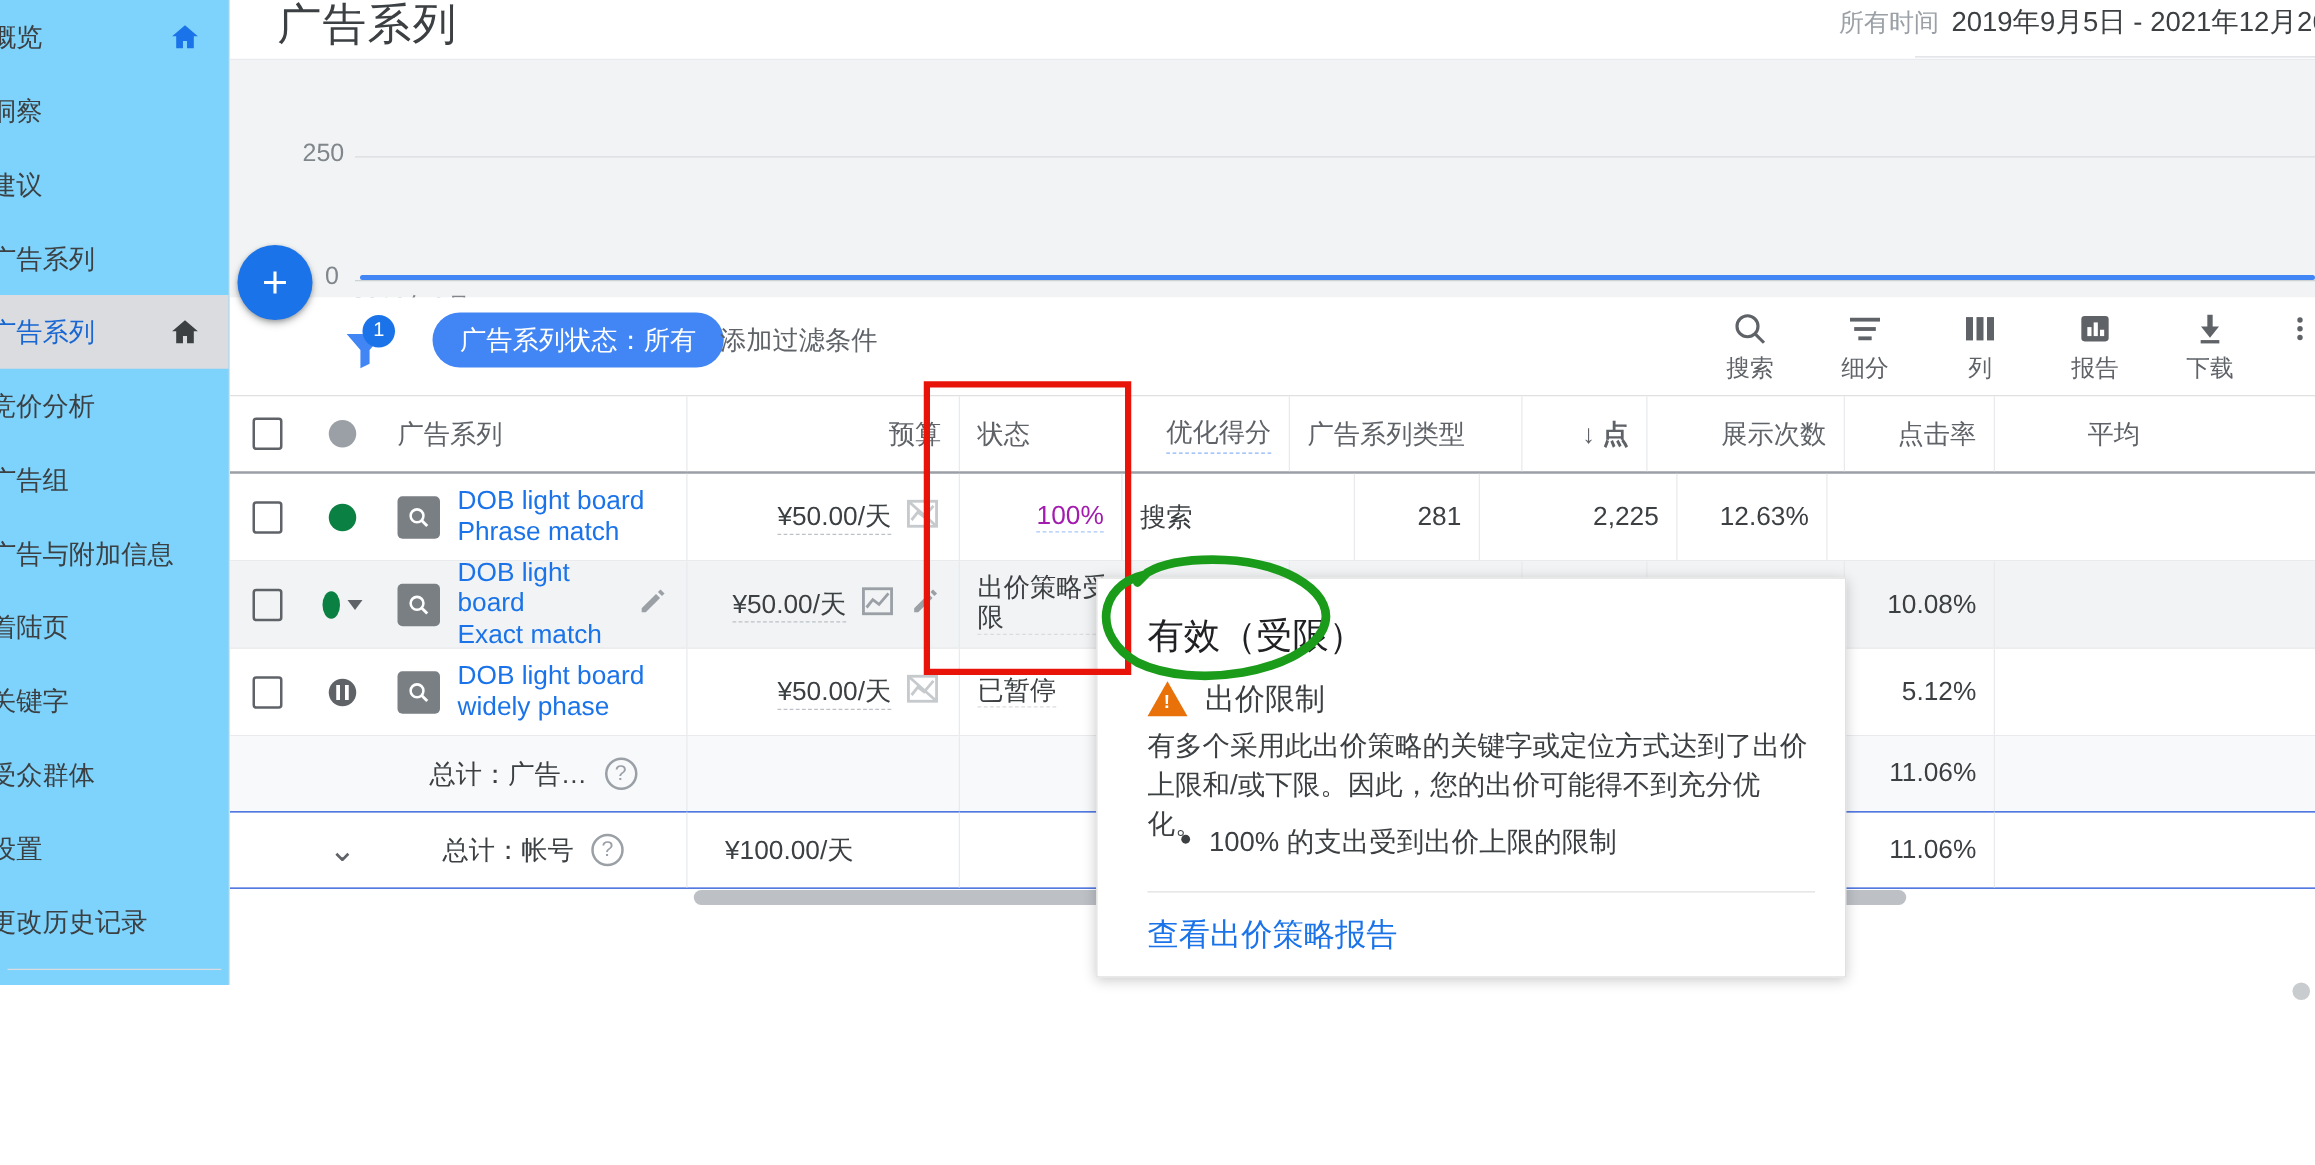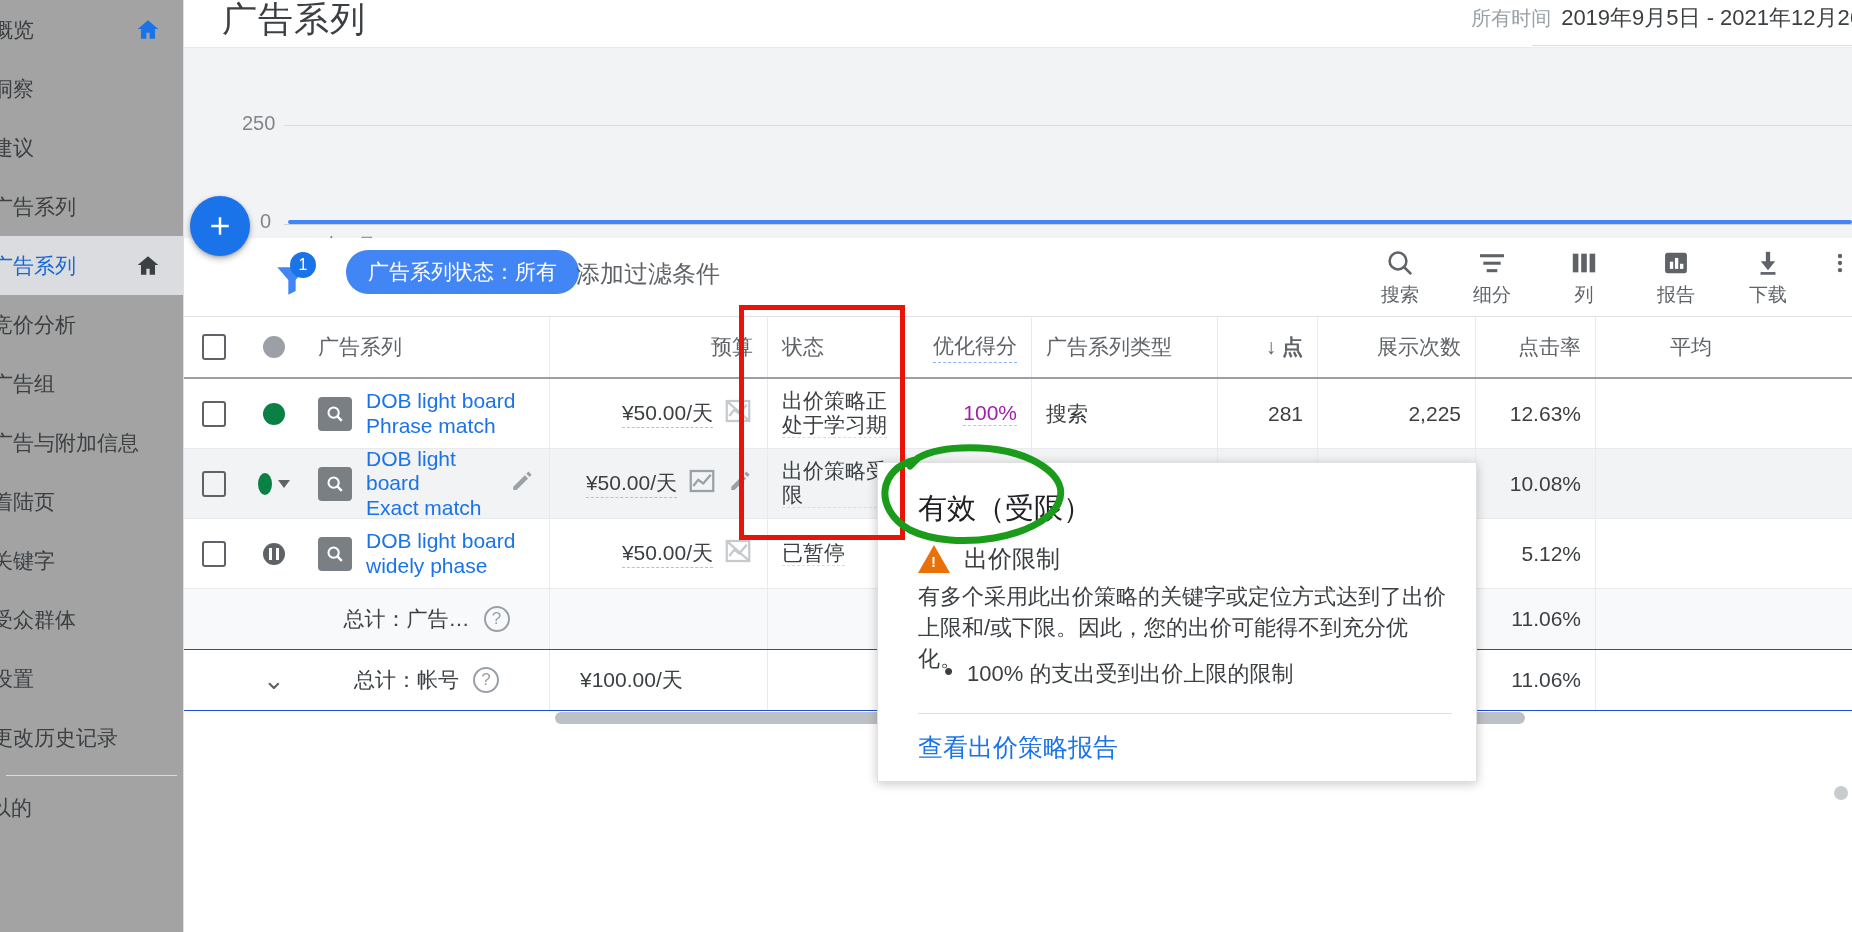--- a/index.html
+++ b/index.html
@@ -7,22 +7,22 @@
     width: 1852px; height: 932px;
     overflow: hidden;
     background: #fff;
     font-family: "Liberation Sans", "DejaVu Sans", sans-serif;
     -webkit-font-smoothing: antialiased;
   }
   #root { position: relative; width: 1852px; height: 932px; background: #fff; }
 
   
   .sidebar {
-    position: absolute; left: 0; top: 0; width: 184px; height: 932px;
-    background: #a3a3a3;
+    position: absolute; left: 0; top: 0; width: 184px; height: 788px;
+    background: #7dd3fc;
     border-right: 1px solid #e0e0e0;
     overflow: hidden;
   }
   .nav-item {
     position: relative;
     height: 59px;
     display: flex; align-items: center;
     padding-left: 0px;
     color: #3c4043;
     font-size: 21px;
@@ -98,21 +98,21 @@
   }
   .chip {
     position: absolute; left: 162px; top: 12px;
     height: 44px; padding: 0 22px; border-radius: 22px;
     background: #4285f4; color: #fff; font-size: 21px;
     display: flex; align-items: center;
     white-space: nowrap;
   }
   .addfilter {
     position: absolute; left: 392px; top: 20px;
-    font-size: 24px; color: #5f6368; white-space: nowrap;
+    font-size: 21px; color: #5f6368; white-space: nowrap;
   }
   .tools {
     position: absolute; right: 0px; top: 8px;
     display: flex; align-items: flex-start; gap: 28px;
   }
   .tool { width: 64px; display: flex; flex-direction: column; align-items: center; gap: 2px; }
   .tool .ticon { height: 34px; display: flex; align-items: center; justify-content: center; color: #5f6368; }
   .tool .tlabel { font-size: 19px; color: #5f6368; white-space: nowrap; }
 
   
@@ -419,23 +419,20 @@
             <span class="linkname"><span>DOB light board</span><br><span>Phrase match</span></span>
           </div>
           <div class="cell c-budget">
             <span class="budget-val">¥50.00/天</span>
             <span style="margin-left:10px"><svg viewBox="0 0 24 24" width="30" height="30">
                 <rect x="3" y="4" width="18" height="16" fill="none" stroke="#c6cacd" stroke-width="1.8"></rect>
                 <polyline points="5,16 9,11 13,14 19,7" fill="none" stroke="#c6cacd" stroke-width="1.8"></polyline>
                 <line x1="3.5" y1="4.5" x2="20.5" y2="19.5" stroke="#c6cacd" stroke-width="1.8"></line>
               </svg></span>
           </div>
-          <div class="cell c-status">
-            <span class="status-txt"><span>出价策略正</span><br><span>处于学习期</span></span>
-          </div>
           <div class="cell c-opt">
             <span class="opt-score">100%</span>
           </div>
           <div class="cell c-type">
             <span>搜索</span>
           </div>
           <div class="cell c-clicks">
             <span>281</span>
           </div>
           <div class="cell c-impr">

